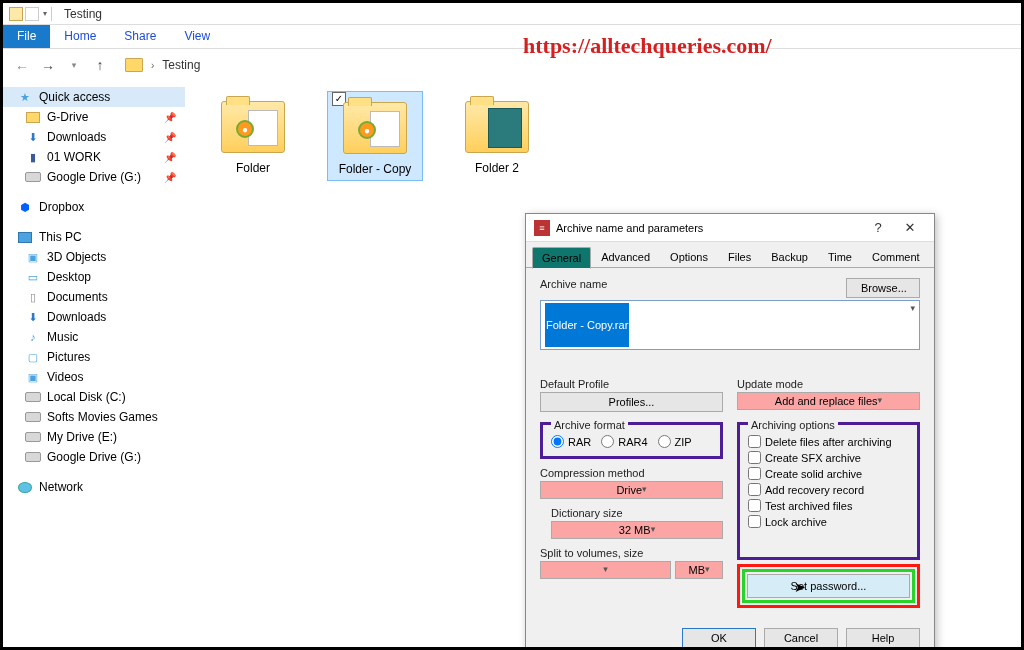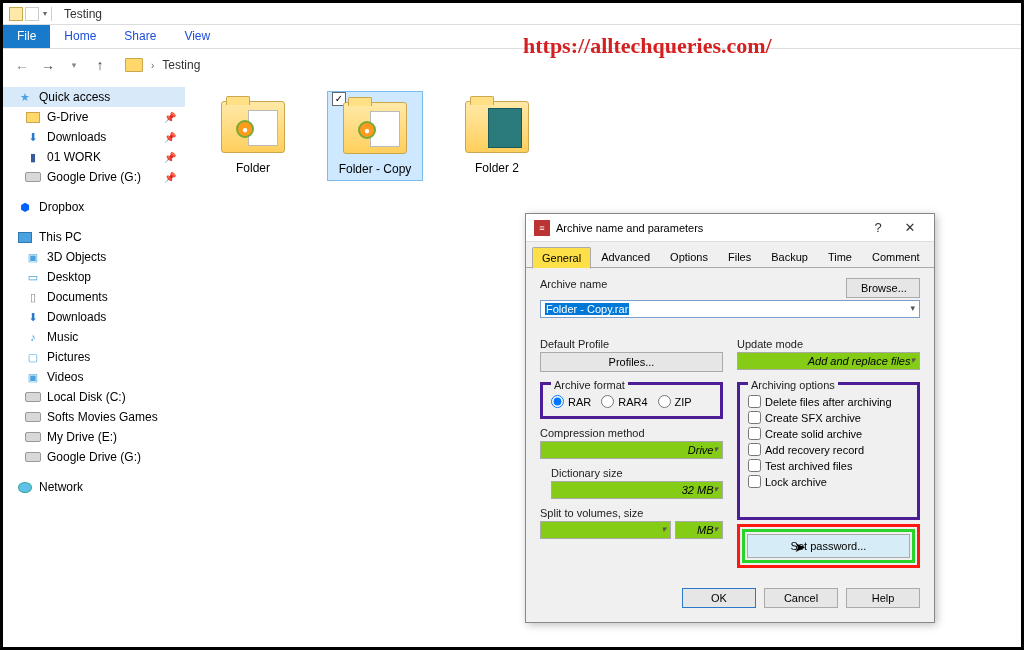--- a/index.html
+++ b/index.html
@@ -56,27 +56,27 @@
 .watermark { position: absolute; top: 30px; left: 520px; font-size: 22px; font-weight: bold; color: #d42020; font-family: Georgia, serif; }
 
 
 .dialog { position: absolute; left: 522px; top: 210px; width: 410px; background: #f0f0f0; border: 1px solid #888; box-shadow: 2px 2px 8px rgba(0,0,0,0.25); font-size: 11px; }
 .dlg-title { height: 28px; display: flex; align-items: center; padding: 0 8px; background: #fff; border-bottom: 1px solid #ddd; }
 .dlg-title .ico { width: 16px; height: 16px; background: #b33; margin-right: 6px; display:inline-flex; align-items:center; justify-content:center; color:#fff; font-size:9px; }
 .dlg-title .spacer { flex: 1; }
 .dlg-title .wbtn { width: 32px; text-align: center; font-size: 13px; color: #333; cursor: pointer; }
 .dlg-tabs { display: flex; background: #f0f0f0; padding: 4px 6px 0; gap: 0; }
 .dlg-tab { padding: 4px 9px; font-size: 11px; border: 1px solid transparent; cursor: pointer; }
-.dlg-tab.active { background: #fde047; border: 1px solid #aaa; border-bottom: 1px solid #f0f0f0; border-radius: 2px 2px 0 0; position: relative; top: 1px; }
+.dlg-tab.active { background: #0f766e; border: 1px solid #aaa; border-bottom: 1px solid #f0f0f0; border-radius: 2px 2px 0 0; position: relative; top: 1px; }
 .dlg-body { padding: 10px 14px; border-top: 1px solid #aaa; margin-top: -1px; }
 .dlg-row { display: flex; align-items: flex-start; gap: 14px; }
 .dlg-col { flex: 1; }
 .lbl { font-size: 11px; color: #222; margin-bottom: 2px; display: block; }
 .txt-input { width: 100%; border: 1px solid #7a9fcd; padding: 2px 4px; font-size: 11px; background: #fff; }
-.combo { width: 100%; border: 1px solid #aaa; background: #84cc16; padding: 2px 4px; font-size: 11px; display: flex; justify-content: flex-end; font-style: italic; }
+.combo { width: 100%; border: 1px solid #aaa; background: #fca5a5; padding: 2px 4px; font-size: 11px; display: flex; justify-content: center; }
 .combo .arr { font-size: 9px; color: #555; }
 .btn { border: 1px solid #aaa; background: #e6e6e6; padding: 3px 14px; font-size: 11px; cursor: pointer; text-align: center; }
 .fieldset { border: 3px solid #4c1d95; padding: 6px 8px 8px; margin-top: 6px; }
 .fieldset .legend { font-size: 11px; color: #222; position: relative; top: -12px; background: #f0f0f0; padding: 0 3px; display: inline-block; }
 .fieldset .inner { margin-top: -8px; align-items: center; }
 .radio-row { display: flex; gap: 10px; }
 .opt { display: flex; align-items: center; gap: 4px; font-size: 11px; }
 .opt input { margin: 0; }
 .chk-list .opt { margin-bottom: 3px; }
 .split-row { display: flex; gap: 4px; }
@@ -269,26 +269,26 @@
   </div>
   <div class="dlg-body">
     <div class="dlg-row">
       <div class="dlg-col" style="flex:1.6;">
         <span class="lbl">Archive name</span>
       </div>
       <div class="btn" style="width:74px;">Browse...</div>
     </div>
     <div style="margin-top:2px;">
       <div class="txt-input" style="display:flex;justify-content:space-between;">
-          <span class="sel" style="background:#0078d7;color:#fff;padding:0 1px;">Folder - Copy.rar</span>
+          <span class="sel" style="background:#0078d7;color:#fff;padding:16px 1px;">Folder - Copy.rar</span>
           <span class="arr" style="font-size:9px;color:#555;">▾</span>
         </div>
     </div>
 
-    <div class="dlg-row" style="margin-top:20px;">
+    <div class="dlg-row" style="margin-top:28px;">
       <div class="dlg-col">
         <span class="lbl">Default Profile</span>
         <div class="btn" style="width:100%;">Profiles...</div>
       </div>
       <div class="dlg-col">
         <span class="lbl">Update mode</span>
         <div class="combo">
             <span>Add and replace files</span>
             <span class="arr">▾</span>
           </div>

